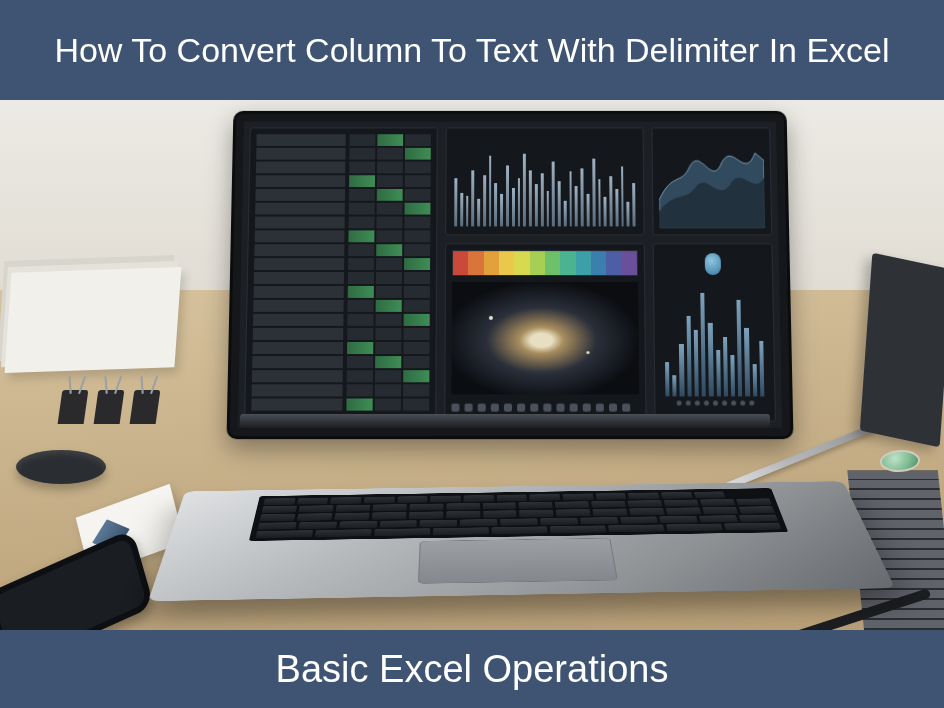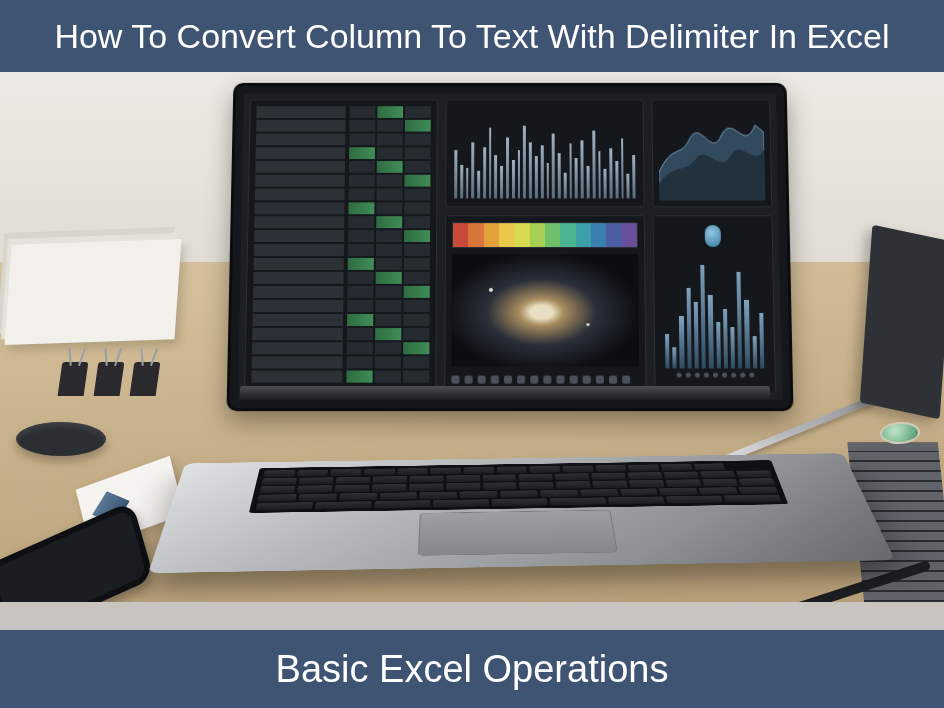--- a/index.html
+++ b/index.html
@@ -15,21 +15,21 @@
     background: #3f5473;
     color: #ffffff;
     text-align: center;
     display: flex;
     align-items: center;
     justify-content: center;
     padding: 12px 40px;
     font-weight: 500;
   }
   .banner-top {
-    height: 72px;
+    height: 100px;
     font-size: 34px;
     line-height: 1.25;
   }
   .banner-bottom {
     position: absolute;
     bottom: 0;
     left: 0;
     right: 0;
     height: 78px;
     font-size: 38px;

